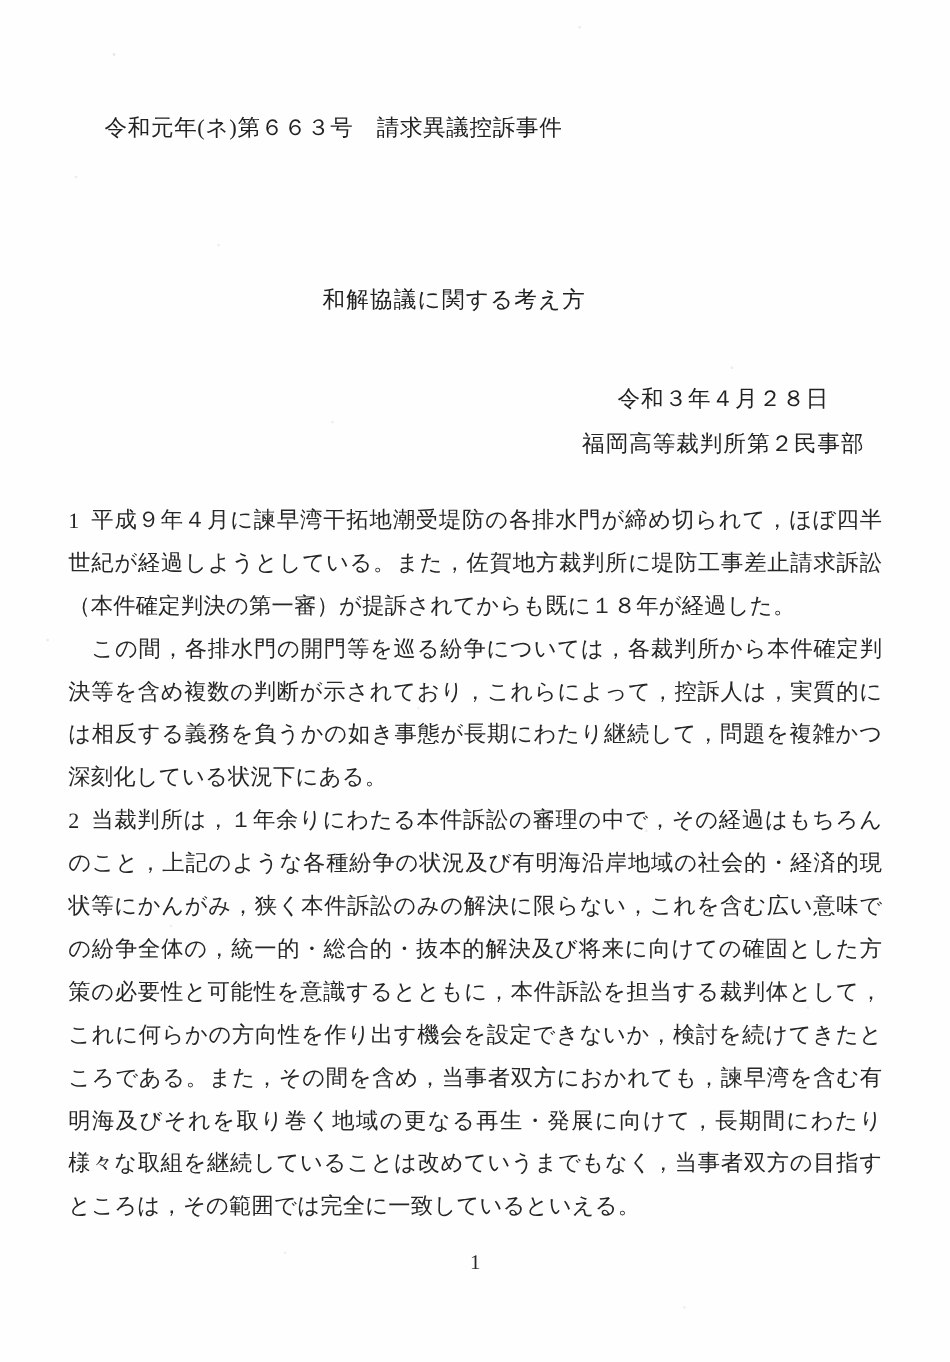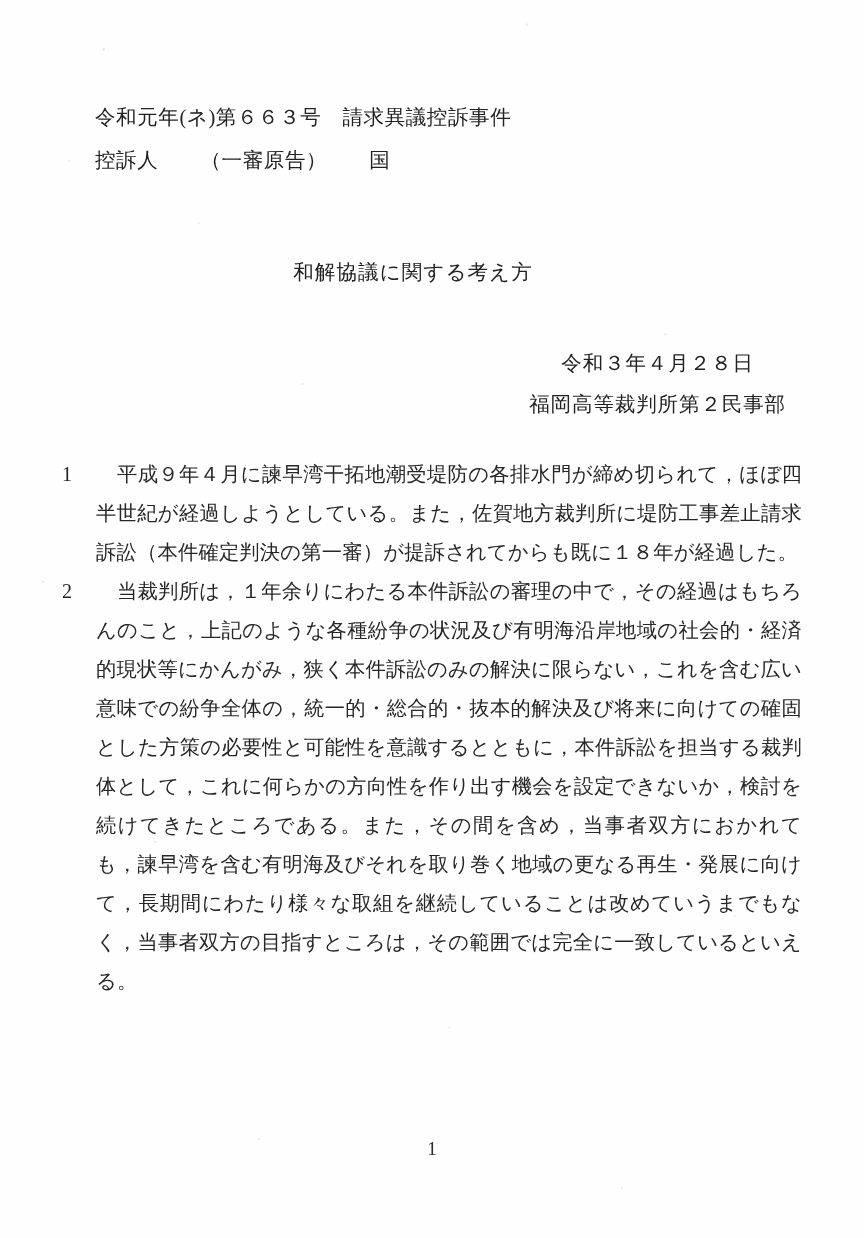--- a/index.html
+++ b/index.html
@@ -106,21 +106,21 @@
     position: absolute;
     left: 0;
     top: 0;
     width: 34px;
     font-size: 20px;
     line-height: 39px;
     color: #222;
     text-align: left;
   }
   .item-body {
-    margin-left: 34px;
+    font-family: Liberation Mono, monospace;
   }
   .para {
     font-size: 20.3px;
     line-height: 39px;
     letter-spacing: .2px;
     color: #262626;
     text-align: justify;
     text-justify: inter-character;
     white-space: pre-wrap;
     word-break: break-all;
@@ -143,36 +143,36 @@
 </style>
 </head>
 <body>
 
 <div class="paper"></div>
 
 <div class="page">
 
   <div class="caption">
     <div class="caption-line">令和元年(ネ)第６６３号　請求異議控訴事件</div>
-    <div class="caption-line">控訴人　　（一審原告）　　国</div>
   </div>
 
   <div class="doc-title">和解協議に関する考え方</div>
 
   <div class="signature">
     <div>令和３年４月２８日</div>
     <div>福岡高等裁判所第２民事部</div>
   </div>
 
   <div class="body">
 
     <div class="item">
       <div class="item-number">1</div>
       <div class="item-body">
         <div class="para indent">平成９年４月に諫早湾干拓地潮受堤防の各排水門が締め切られて，ほぼ四半世紀が経過しようとしている。また，佐賀地方裁判所に堤防工事差止請求訴訟（本件確定判決の第一審）が提訴されてからも既に１８年が経過した。</div>
+        <div class="para indent">この間，各排水門の開門等を巡る紛争については，各裁判所から本件確定判決等を含め複数の判断が示されており，これらによって，控訴人は，実質的には相反する義務を負うかの如き事態が長期にわたり継続して，問題を複雑かつ深刻化している状況下にある。</div>
       </div>
     </div>
 
     <div class="item">
       <div class="item-number">2</div>
       <div class="item-body">
         <div class="para indent">当裁判所は，１年余りにわたる本件訴訟の審理の中で，その経過はもちろんのこと，上記のような各種紛争の状況及び有明海沿岸地域の社会的・経済的現状等にかんがみ，狭く本件訴訟のみの解決に限らない，これを含む広い意味での紛争全体の，統一的・総合的・抜本的解決及び将来に向けての確固とした方策の必要性と可能性を意識するとともに，本件訴訟を担当する裁判体として，これに何らかの方向性を作り出す機会を設定できないか，検討を続けてきたところである。また，その間を含め，当事者双方におかれても，諫早湾を含む有明海及びそれを取り巻く地域の更なる再生・発展に向けて，長期間にわたり様々な取組を継続していることは改めていうまでもなく，当事者双方の目指すところは，その範囲では完全に一致しているといえる。</div>
       </div>
     </div>
 

